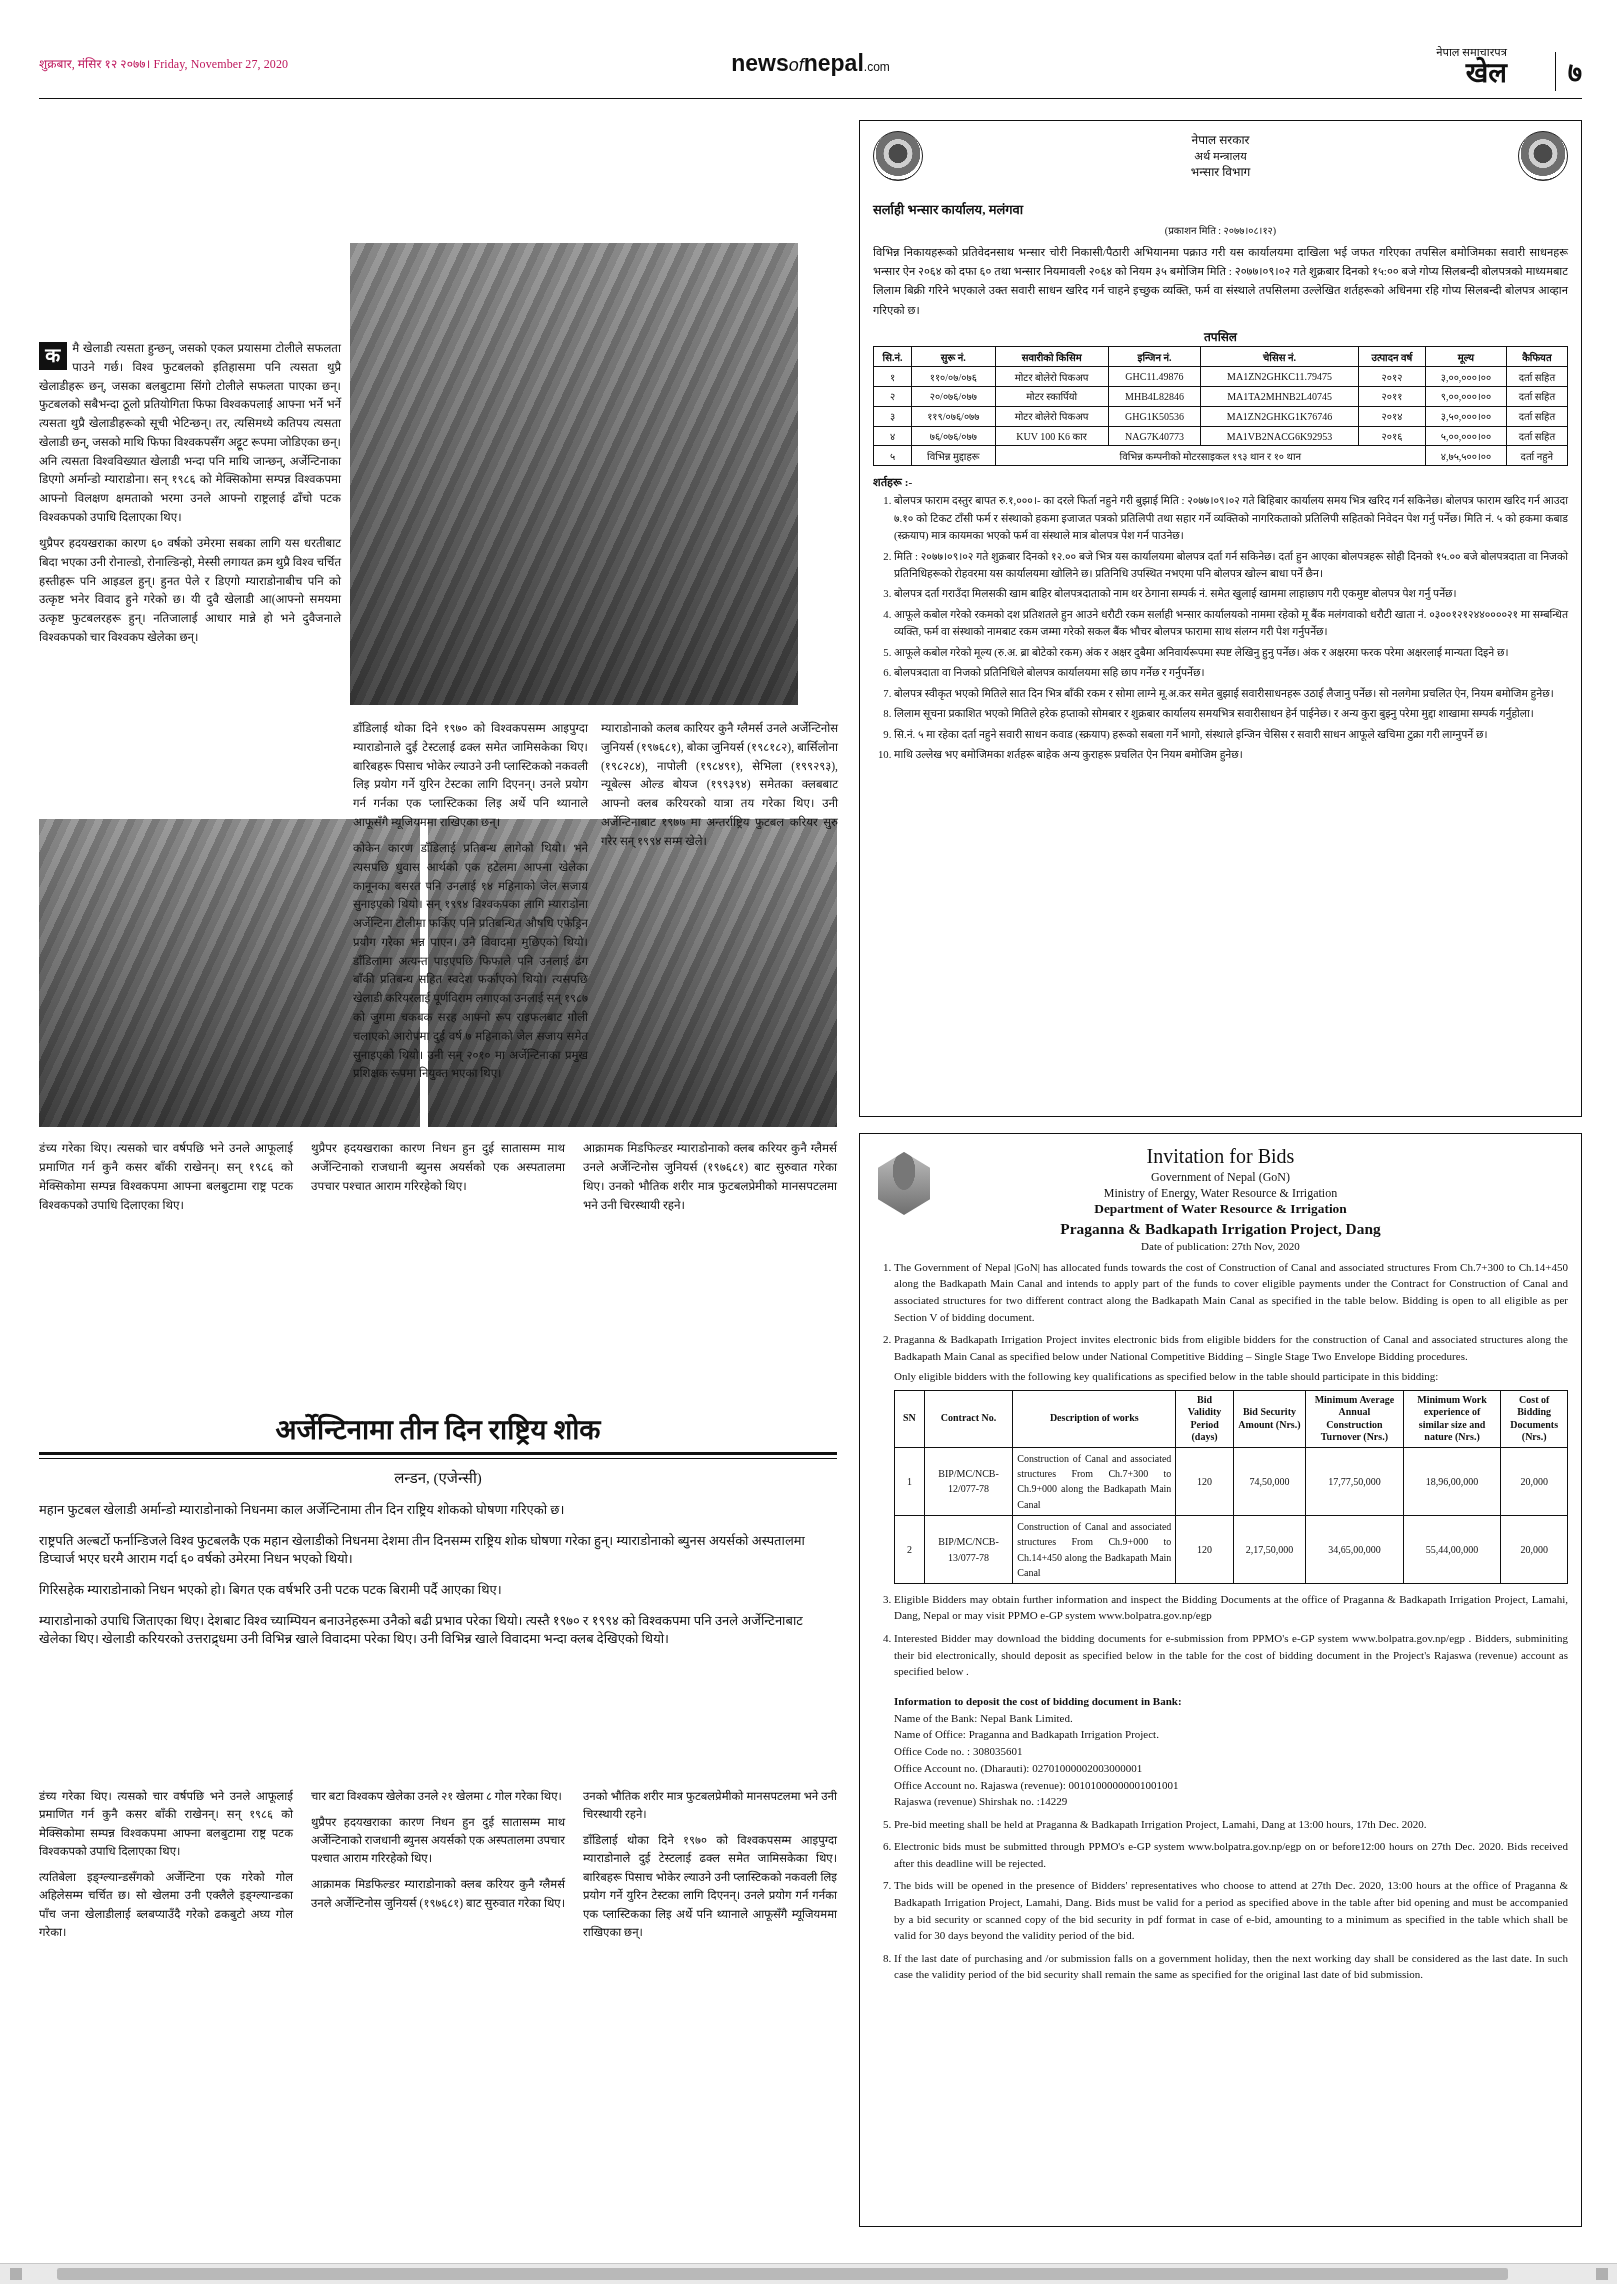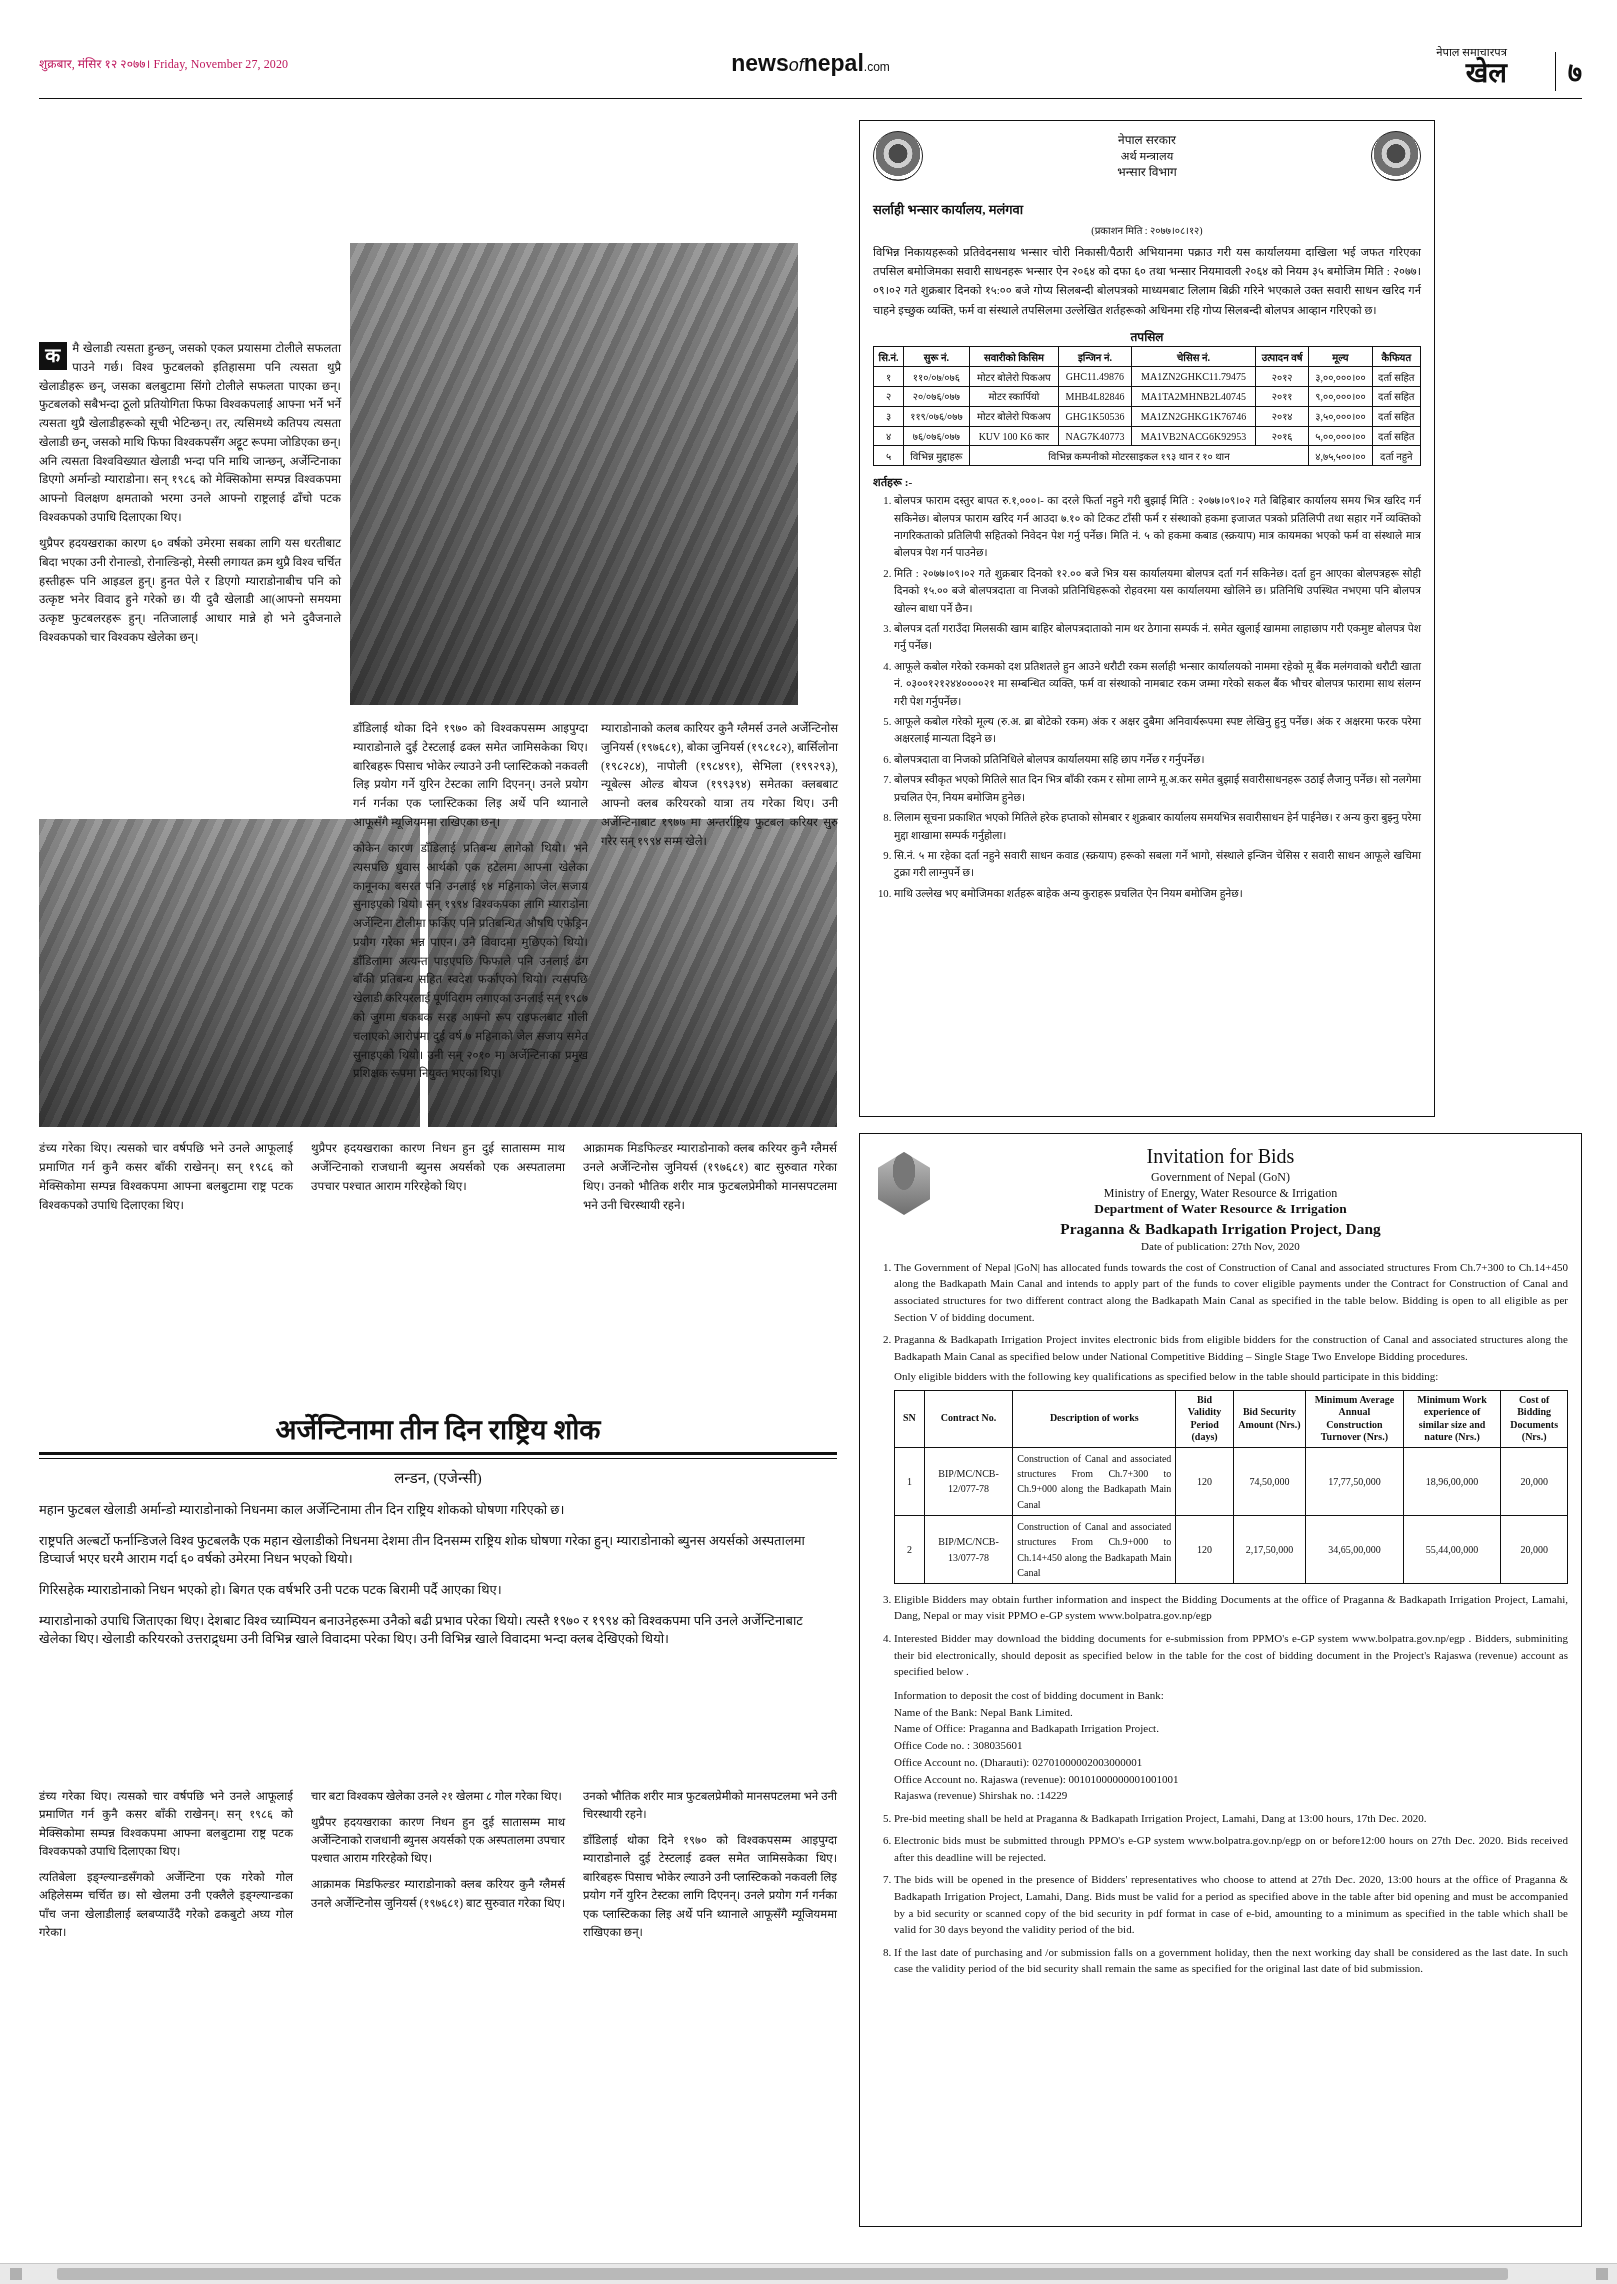--- a/index.html
+++ b/index.html
@@ -85,21 +85,21 @@
 
   .sub-headline {
     font-size:27.6px; font-weight:bold; text-align:center; margin:11.3px 0 4.9px;
   }
   .rule-thick { height:2.4px; background:#111; margin:4.9px 0 3.2px; }
   .rule-thin { height:0.8px; background:#111; margin:3.2px 0 8px; }
   .dateline { text-align:center; font-size:15px; margin-bottom:6px; }
 
   
   .notice1 {
-    position:absolute; left:859px; top:120px; width:576px; height:997px;
+    position:absolute; left:859px; top:120px; width:723px; height:997px;
     border:1.6px solid #111; padding:9.7px 13px 8px;
   }
   .seal {
     width:50px; height:50px; border-radius:50%;
     background:radial-gradient(circle at 50% 45%, #4a4a4a 0 26%, #cfcfcf 27% 40%, #6e6e6e 41% 62%, #ffffff 63% 72%, #555 73% 100%);
     border:1.6px solid #222;
   }
   .n1-head { display:flex; align-items:center; justify-content:space-between; }
   .n1-head .ctr { text-align:center; flex:1; }
   .n1-head .l1 { font-size:12px; }
@@ -383,21 +383,21 @@
               <td>34,65,00,000</td>
               <td>55,44,00,000</td>
               <td>20,000</td>
             </tr>
           </tbody>
         </table>
       </li>
       <li>Eligible Bidders may obtain further information and inspect the Bidding Documents at the office of Praganna &amp; Badkapath Irrigation Project, Lamahi, Dang, Nepal or may visit PPMO e-GP system www.bolpatra.gov.np/egp</li>
       <li>
         <span>Interested Bidder may download the bidding documents for e-submission from PPMO's e-GP system www.bolpatra.gov.np/egp . Bidders, subminiting their bid electronically, should deposit as specified below in the table for the cost of bidding document in the Project's Rajaswa (revenue) account as specified below .</span>
-        <div style="margin-top:7px;">Information to deposit the cost of bidding document in Bank:</div>
+        <div style="margin-top:13px;font-weight:bold;">Information to deposit the cost of bidding document in Bank:</div>
         <div>Name of the Bank: Nepal Bank Limited.</div>
         <div>Name of Office: Praganna and Badkapath Irrigation Project.</div>
         <div>Office Code no. : 308035601</div>
         <div>Office Account no. (Dharauti): 02701000002003000001</div>
         <div>Office Account no. Rajaswa (revenue): 00101000000001001001</div>
         <div>Rajaswa (revenue) Shirshak no. :14229</div>
       </li>
       <li>Pre-bid meeting shall be held at Praganna &amp; Badkapath Irrigation Project, Lamahi, Dang at 13:00 hours, 17th Dec. 2020.</li>
       <li>Electronic bids must be submitted through PPMO's e-GP system www.bolpatra.gov.np/egp on or before12:00 hours on 27th Dec. 2020. Bids received after this deadline will be rejected.</li>
       <li>The bids will be opened in the presence of Bidders' representatives who choose to attend at 27th Dec. 2020, 13:00 hours at the office of Praganna &amp; Badkapath Irrigation Project, Lamahi, Dang. Bids must be valid for a period as specified above in the table after bid opening and must be accompanied by a bid security or scanned copy of the bid security in pdf format in case of e-bid, amounting to a minimum as specified in the table which shall be valid for 30 days beyond the validity period of the bid.</li>

